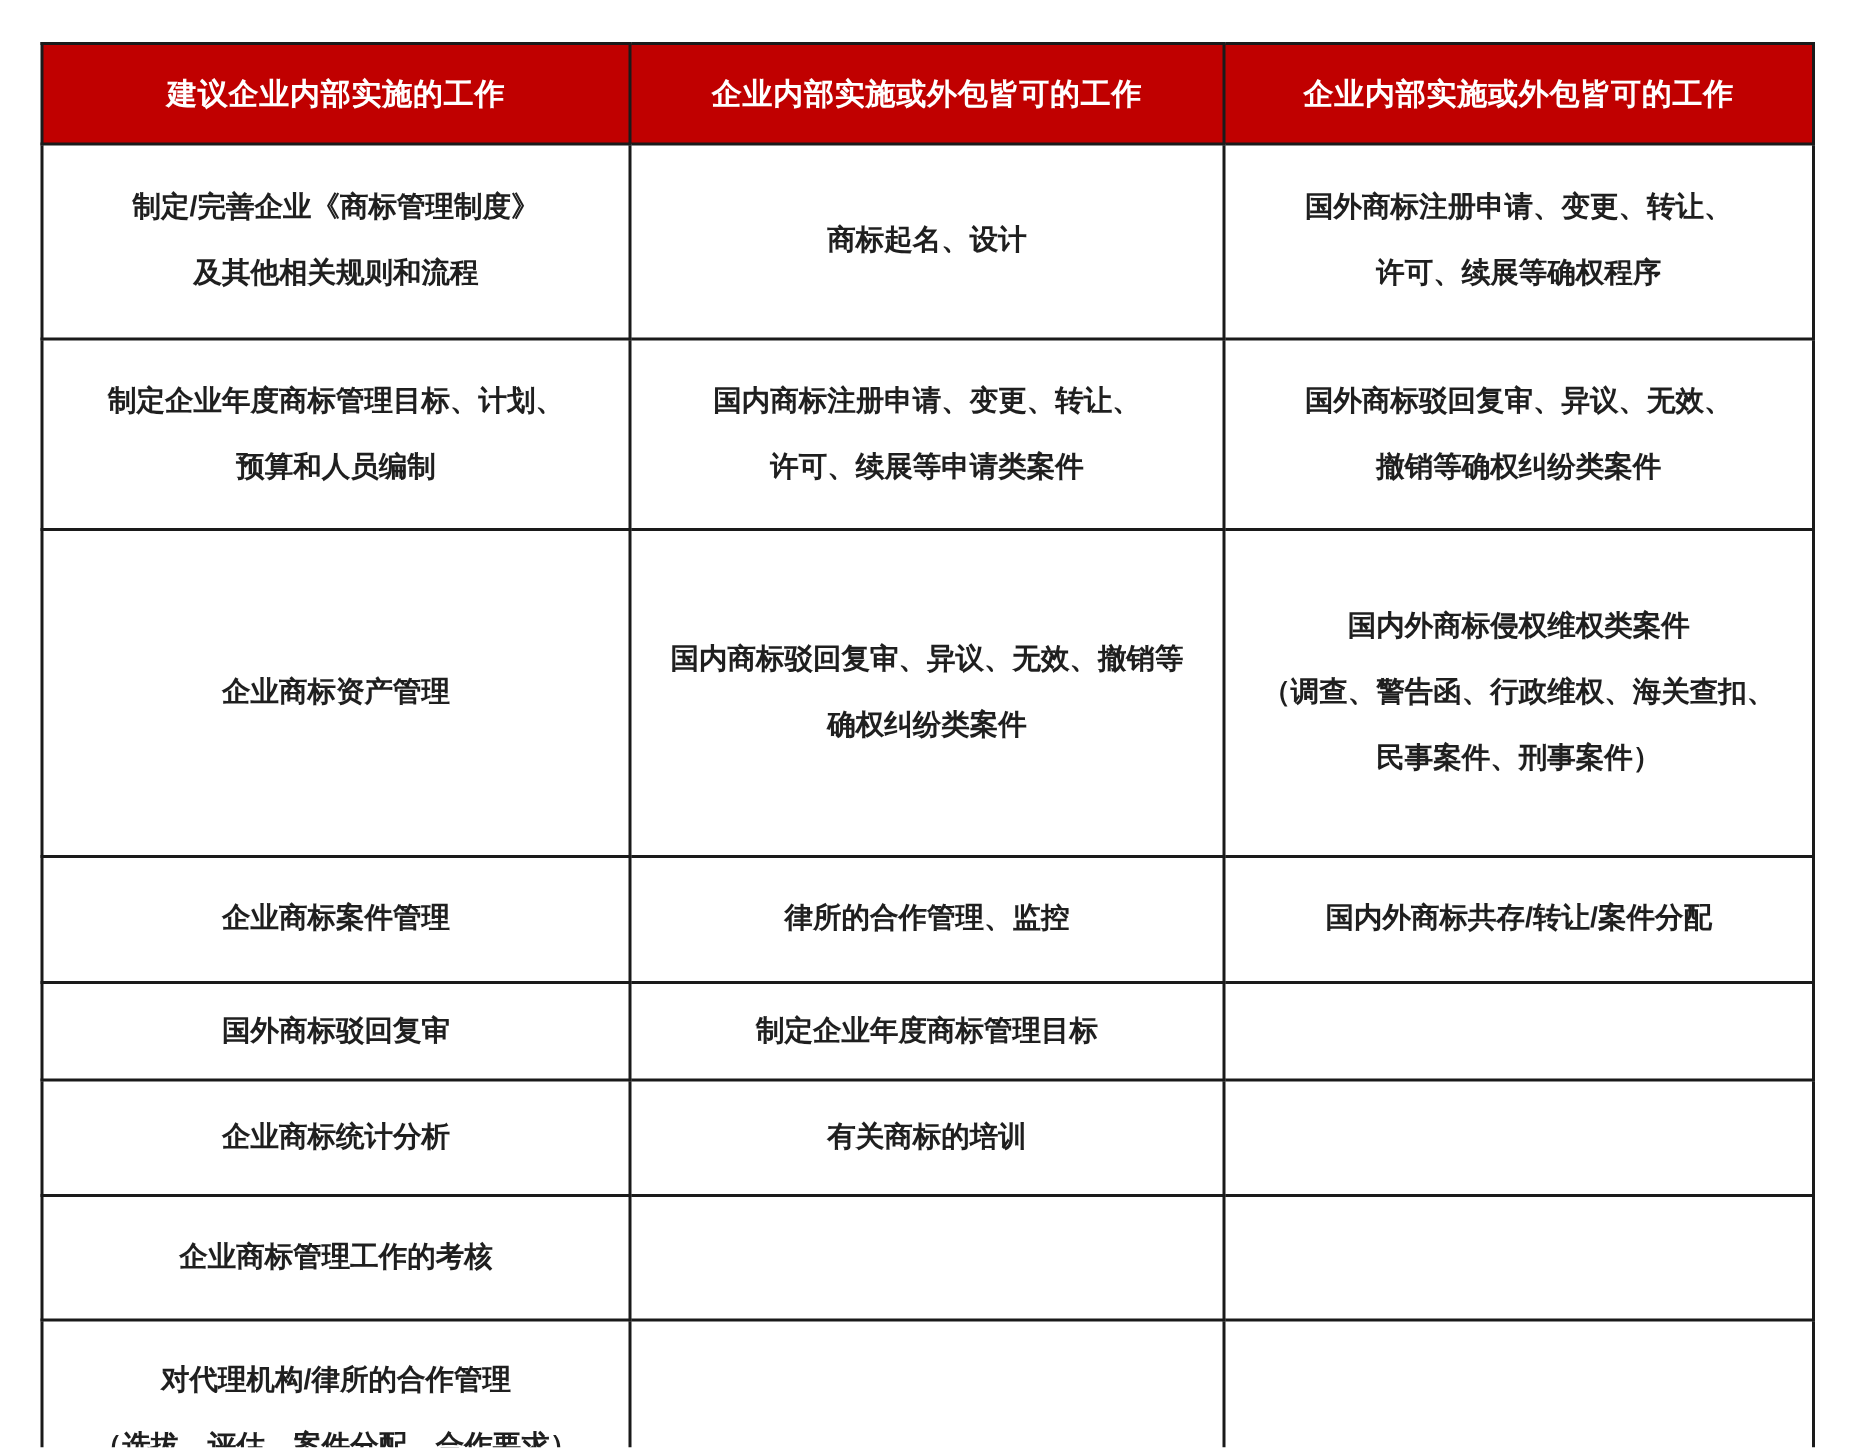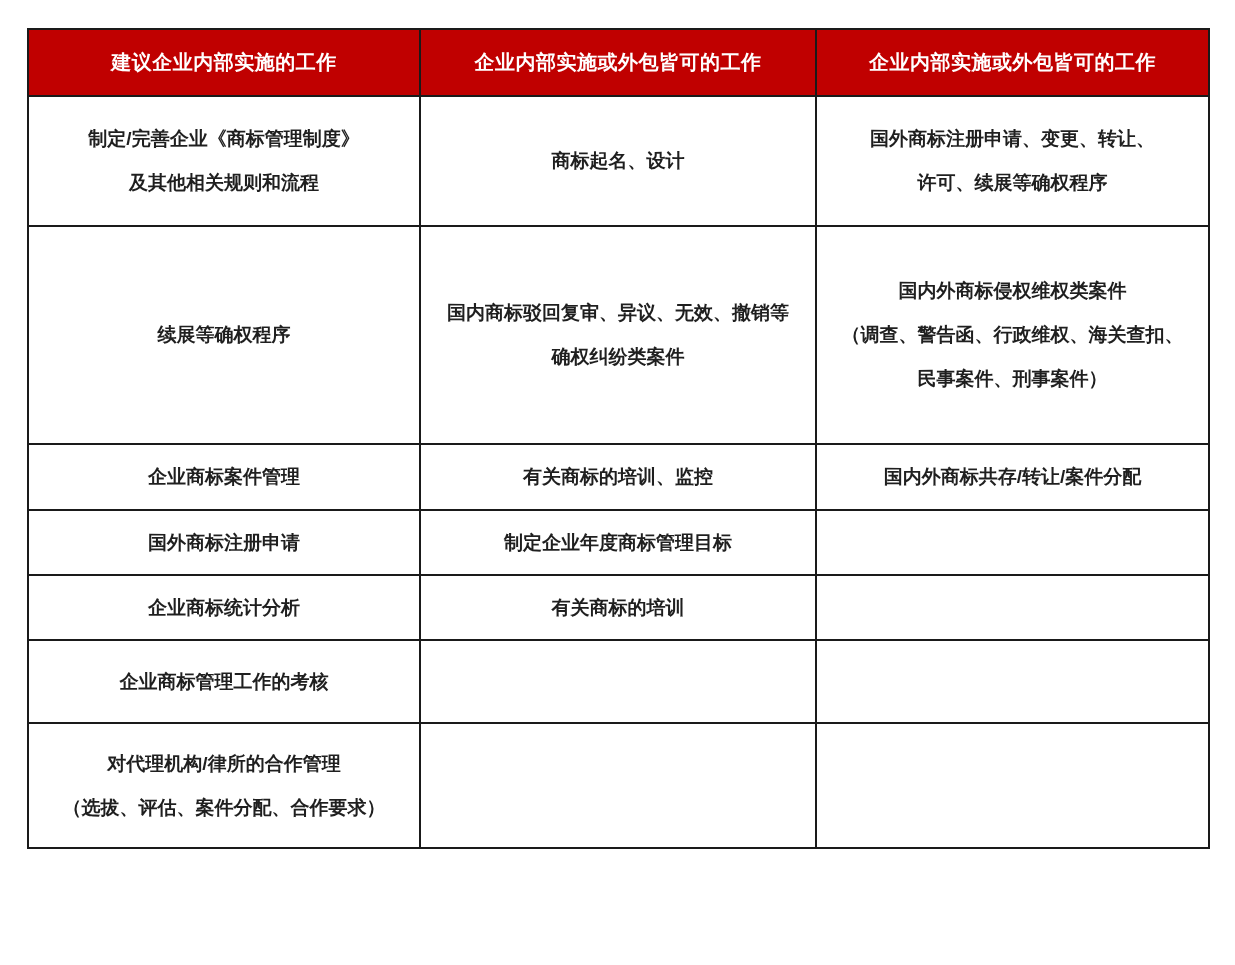--- a/index.html
+++ b/index.html
@@ -46,23 +46,23 @@
   }
   table.work-table td {
     color: #1f1f1f;
     font-size: 19px;
     line-height: 2.3;
     white-space: pre-line;
   }
   tr.r1 td { height: 130px; }
   tr.r2 td { height: 127px; }
   tr.r3 td { height: 218px; }
-  tr.r4 td { height: 66px; }
+  tr.r4 td { height: 84px; }
   tr.r5 td { height: 65px; }
-  tr.r6 td { height: 65px; }
+  tr.r6 td { height: 77px; }
   tr.r7 td { height: 83px; }
   tr.r8 td { height: 125px; border-radius: 27px; }
 </style>
 </head>
 <body>
 
 <div class="page">
   <table class="work-table">
     <colgroup>
       <col class="c1">
@@ -75,35 +75,43 @@
       <th>企业内部实施或外包皆可的工作</th>
       <th>企业内部实施或外包皆可的工作</th>
     </tr>
     <tr class="r1">
       <td>制定/完善企业《商标管理制度》
 及其他相关规则和流程</td>
       <td>商标起名、设计</td>
       <td>国外商标注册申请、变更、转让、
 许可、续展等确权程序</td>
     </tr>
+    <tr class="r2">
+      <td>制定企业年度商标管理目标、计划、
+预算和人员编制</td>
+      <td>国内商标注册申请、变更、转让、
+许可、续展等申请类案件</td>
+      <td>国外商标驳回复审、异议、无效、
+撤销等确权纠纷类案件</td>
+    </tr>
     <tr class="r3">
-      <td>续展等确权程序</td>
+      <td>企业商标资产管理</td>
       <td>国内商标驳回复审、异议、无效、撤销等
 确权纠纷类案件</td>
       <td>国内外商标侵权维权类案件
 （调查、警告函、行政维权、海关查扣、
 民事案件、刑事案件）</td>
     </tr>
     <tr class="r4">
       <td>企业商标案件管理</td>
-      <td>有关商标的培训、监控</td>
+      <td>律所的合作管理、监控</td>
       <td>国内外商标共存/转让/案件分配</td>
     </tr>
     <tr class="r5">
-      <td>国外商标注册申请</td>
+      <td>国外商标驳回复审</td>
       <td>制定企业年度商标管理目标</td>
       <td></td>
     </tr>
     <tr class="r6">
       <td>企业商标统计分析</td>
       <td>有关商标的培训</td>
       <td></td>
     </tr>
     <tr class="r7">
       <td>企业商标管理工作的考核</td>

